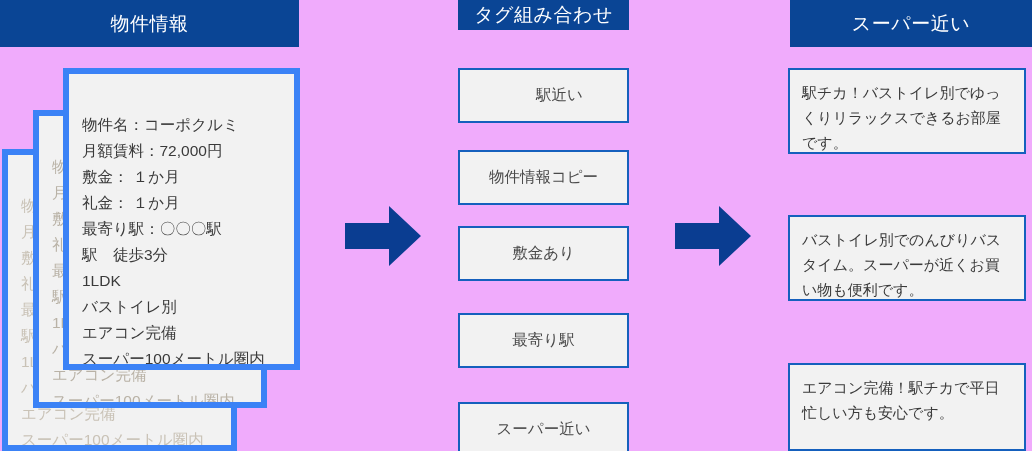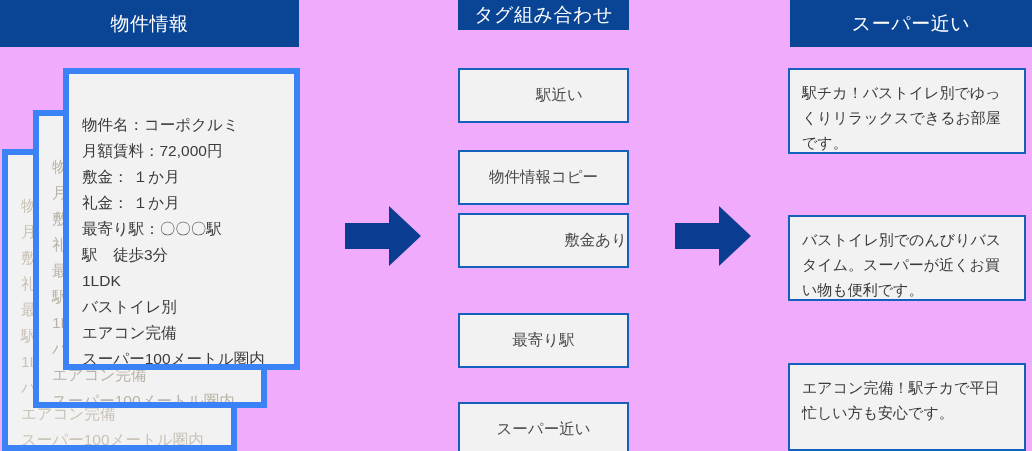--- a/index.html
+++ b/index.html
@@ -165,21 +165,21 @@
   </div>
 
   <div class="tag-box" style="top:68px;padding-left:32px;">
     <span>駅近い</span>
   </div>
 
   <div class="tag-box" style="top:150px;">
     <span>物件情報コピー</span>
   </div>
 
-  <div class="tag-box" style="top:213px;justify-content:flex-end;">
+  <div class="tag-box" style="top:226px;">
     <span>敷金あり</span>
   </div>
 
   <div class="tag-box" style="top:313px;">
     <span>最寄り駅</span>
   </div>
 
   <div class="tag-box" style="top:402px;">
     <span>スーパー近い</span>
   </div>

